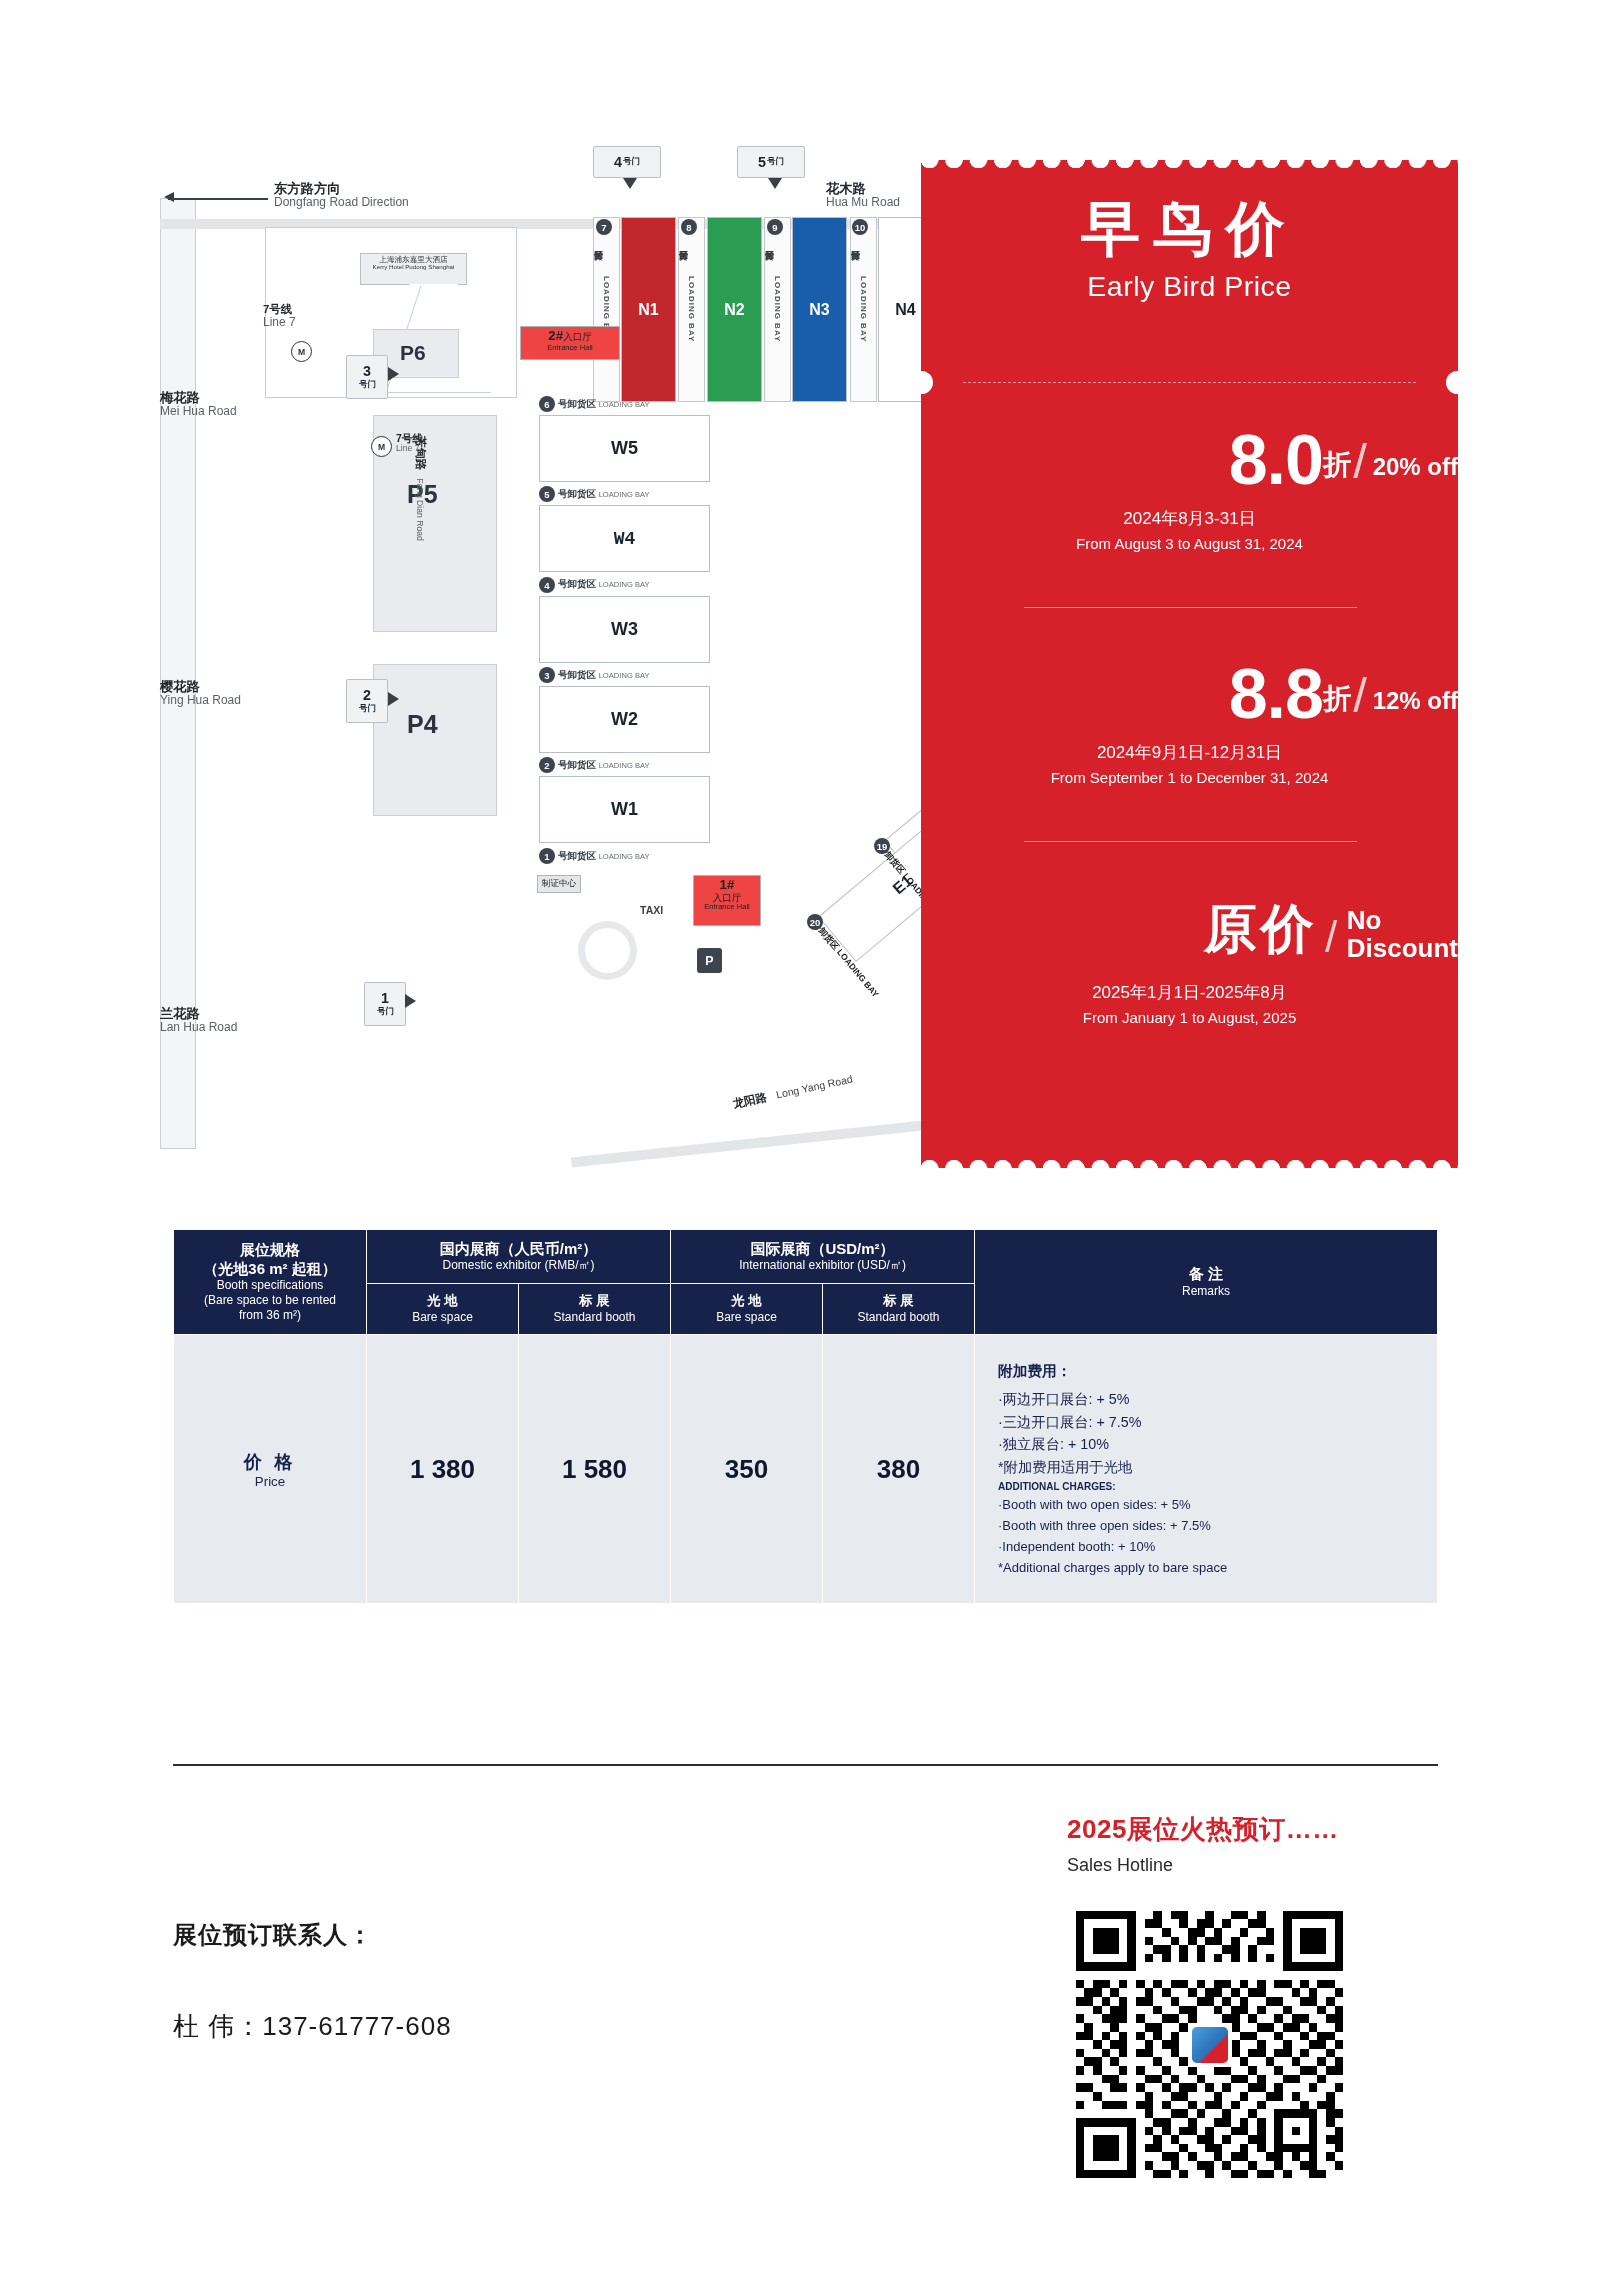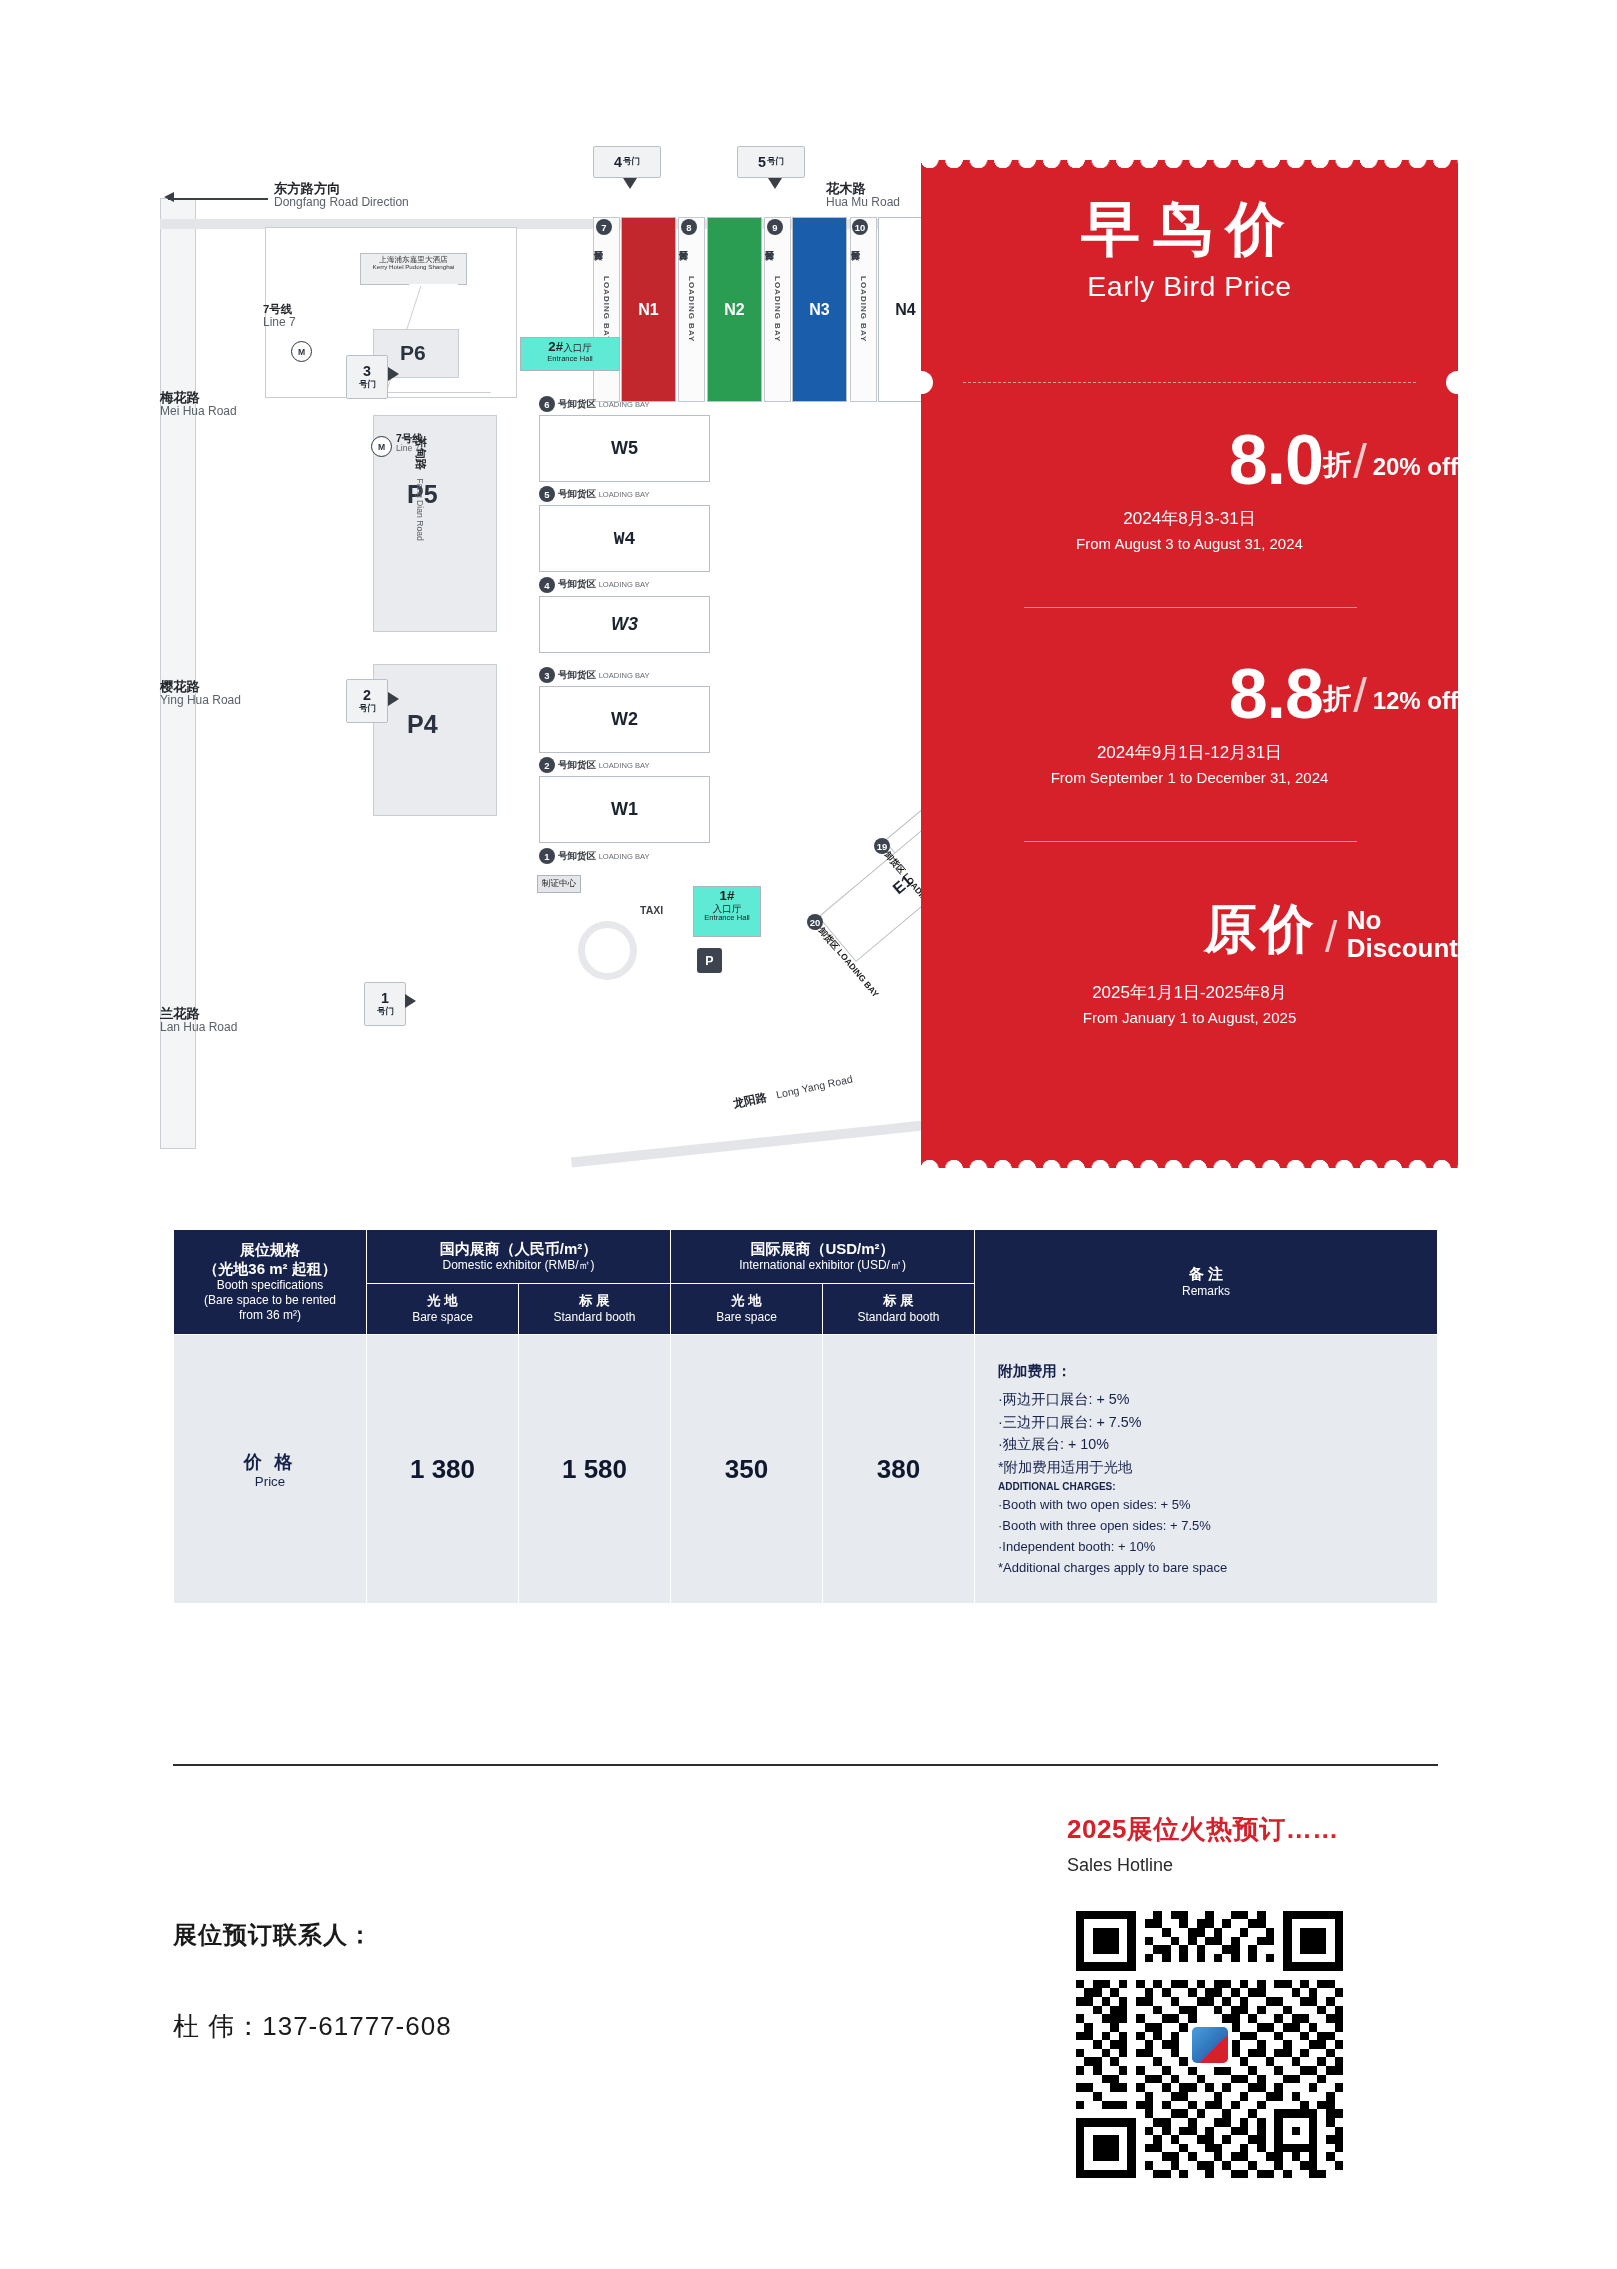--- a/index.html
+++ b/index.html
@@ -80,24 +80,23 @@
   .gate .num { font-size:14.3px; }
   .gate .cn { font-size:8.6px; margin-left:1px; }
 
   .pbox {
     position:absolute; font-weight:bold; color:#2b3340;
   }
 
   .arrow-line { position:absolute; background:#3a3f45; height:1.9px; }
 
   .entrance {
-    position:absolute; background:#5eead4; border:1px solid #aeb4bb;
+    position:absolute; background:#ef4444; border:1px solid #aeb4bb;
     font-size:9.5px; text-align:center; color:#222; padding:1.9px 3.8px;
     line-height:1.12;
-    margin-top:11px;
   }
   .entrance .big { font-size:13.3px; font-weight:bold; }
   .entrance .en { font-size:7.6px; }
 
   .metro {
     position:absolute; width:21px; height:21px; border-radius:50%;
     background:#fff; border:1.9px solid #2b3340;
     display:flex; align-items:center; justify-content:center;
     font-size:8.6px; font-weight:bold; color:#2b3340;
   }
@@ -391,21 +390,21 @@
         </div>
 
       <div class="bay-num" style="left:379px; top:326px;">5</div>
       <div class="bay-tag" style="left:398px; top:328px;"><b>号卸货区</b> <span class="en">LOADING BAY</span></div>
       <div class="wbox" style="left:379px; top:345px; width:171px; height:67px;font-family:Liberation Mono, monospace;">
           <span>W4</span>
         </div>
 
       <div class="bay-num" style="left:379px; top:417px;">4</div>
       <div class="bay-tag" style="left:398px; top:418px;"><b>号卸货区</b> <span class="en">LOADING BAY</span></div>
-      <div class="wbox" style="left:379px; top:436px; width:171px; height:57px;font-style:italic;">
+      <div class="wbox" style="left:379px; top:436px; width:171px; height:67px;">
           <span>W3</span>
         </div>
 
       <div class="bay-num" style="left:379px; top:507px;">3</div>
       <div class="bay-tag" style="left:398px; top:509px;"><b>号卸货区</b> <span class="en">LOADING BAY</span></div>
       <div class="wbox" style="left:379px; top:526px; width:171px; height:67px;">
           <span>W2</span>
         </div>
 
       <div class="bay-num" style="left:379px; top:597px;">2</div>

